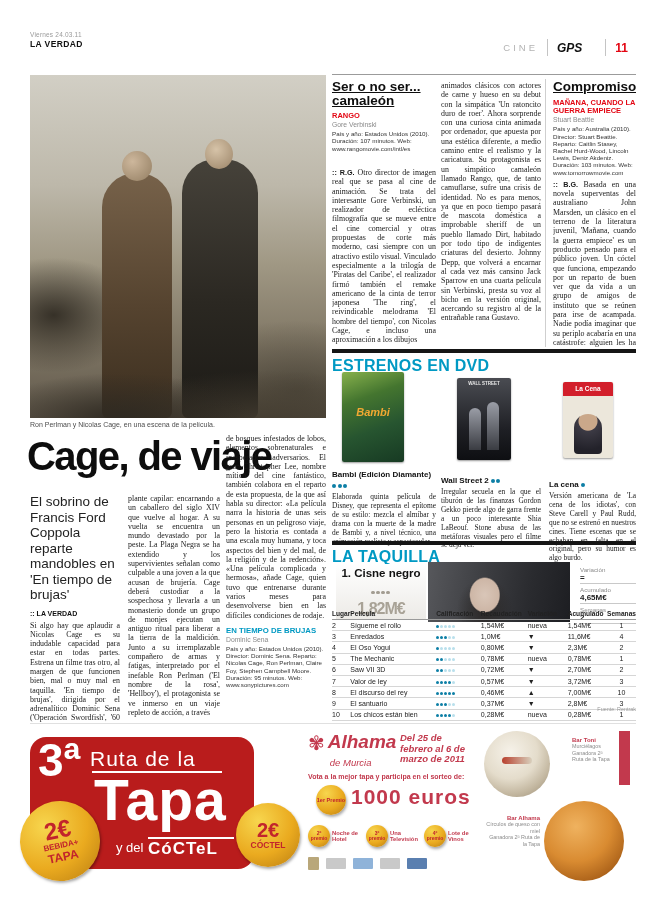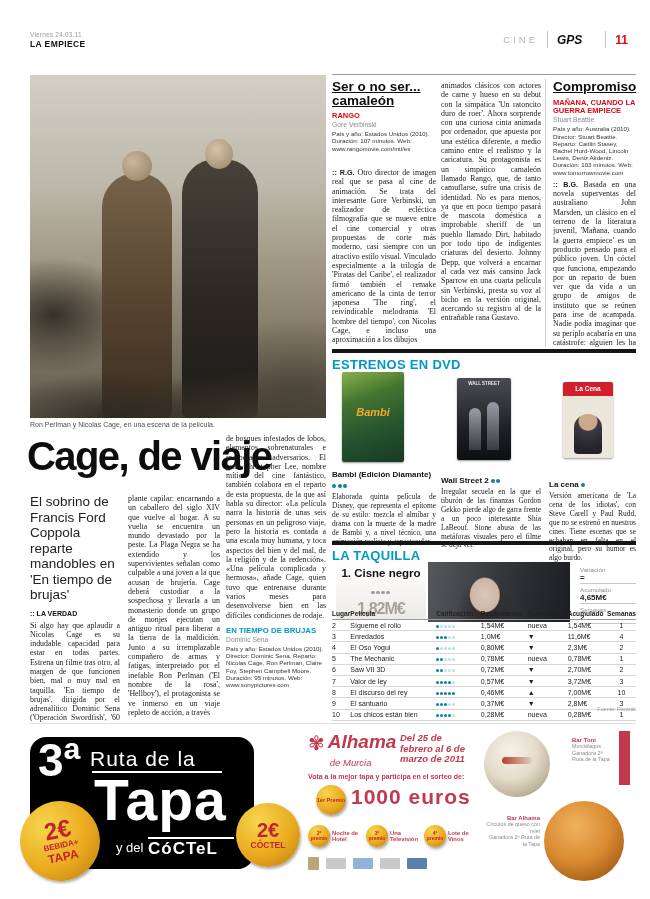--- a/index.html
+++ b/index.html
@@ -3,21 +3,21 @@
 <meta charset="utf-8">
 <style>
   html,body{margin:0;padding:0;background:#fff;}
   #page{position:relative;width:650px;height:899px;background:#fff;overflow:hidden;
         font-family:"Liberation Sans",sans-serif;color:#1a1a1a;}
   .abs{position:absolute;}
 
   
   .mh-date{left:30px;top:31px;font-size:6.5px;color:#9a9a9a;letter-spacing:.2px;}
   .mh-paper{left:30px;top:39px;font-size:8.5px;font-weight:bold;color:#111;letter-spacing:.4px;}
-  .mh-right{right:22px;top:31px;display:flex;align-items:center;height:17px;}
+  .mh-right{right:22px;top:39px;display:flex;align-items:center;height:17px;}
   .mh-section{font-size:9.5px;letter-spacing:3px;color:#b3b3b3;margin-right:9px;}
   .mh-div{width:1px;height:17px;background:#c4c4c4;margin-right:9px;}
   .mh-gps{font-size:12px;font-weight:bold;font-style:italic;color:#111;margin-right:23px;}
   .mh-page{font-size:12px;font-weight:bold;color:#e30613;}
 
   
   .photo{left:30px;top:75px;width:296px;height:343px;overflow:hidden;
     background:
       radial-gradient(120px 80px at 8% 70%, rgba(45,40,32,.9), rgba(45,40,32,0) 72%),
       radial-gradient(180px 100px at 90% 92%, rgba(70,64,52,.75), rgba(70,64,52,0) 70%),
@@ -58,21 +58,21 @@
   .rango-c2{left:441px;top:81px;width:100px;height:267px;}
   .runin{font-weight:bold;font-family:"Liberation Sans",sans-serif;font-size:7.2px;}
   .vrule{left:545px;top:79px;width:1px;height:268px;background:#cfcfcf;}
   .comp{left:553px;top:80px;width:83px;height:268px;overflow:hidden;}
   .comp .bodytx{margin-top:4px;}
   .comp-box{margin-top:5px;margin-bottom:2px;}
 
   
   .bar{left:332px;width:304px;height:4px;background:#151515;}
   .bar1{top:349px;} .bar2{top:541px;}
-  .sec-title{font-size:13px;font-weight:bold;color:#0099c3;letter-spacing:.3px;}
+  .sec-title{font-size:16px;font-weight:bold;color:#0099c3;letter-spacing:.3px;}
   .dvd-title{left:332px;top:357px;}
   .dvd-item{top:372px;overflow:hidden;}
   .dvd1{left:332px;width:104px;} .dvd2{left:441px;width:100px;} .dvd3{left:549px;width:87px;}
   .covwrap{height:94px;}
   .cover{border-radius:2px;box-shadow:0 1px 2px rgba(0,0,0,.4);position:relative;overflow:hidden;}
   .cov-bambi{width:62px;height:90px;margin-left:10px;
       background:linear-gradient(160deg,#87b14c 0%,#44752f 30%,#275530 62%,#173a23 100%);}
   .cov-bambi .cov-label{position:absolute;left:0;right:0;top:34px;text-align:center;
       font-style:italic;font-weight:bold;font-size:11px;color:#f2a832;}
   .cov-ws{width:54px;height:82px;margin-left:16px;margin-top:6px;
@@ -117,21 +117,21 @@
   table.taq .c-pos{width:14px;} table.taq .c-tit{width:96px;} table.taq .c-rat{width:46px;}
   table.taq .c-rec{width:48px;} table.taq .c-var{width:42px;} table.taq .c-acu{width:40px;}
   table.taq .c-sem{width:18px;text-align:center;}
   table.taq .dots .dot{width:3px;height:3px;margin-right:1px;}
   .var-tx{font-size:6.6px;color:#444;}
   .source{left:332px;top:706px;width:304px;text-align:right;font-size:5.4px;color:#9a9a9a;}
   .sep-ad{left:30px;top:723px;width:606px;height:1px;background:#e0e0e0;}
 
   
   .ad{left:30px;top:731px;width:600px;height:152px;}
-  .ad-red{position:absolute;left:0;top:6px;width:224px;height:132px;background:#000000;border-radius:16px;color:#fff;overflow:visible;}
+  .ad-red{position:absolute;left:0;top:6px;width:224px;height:132px;background:#b91c1c;border-radius:16px;color:#fff;overflow:visible;}
   .ad-3{position:absolute;left:8px;top:0px;font-size:46px;font-weight:bold;line-height:46px;}
   .ad-ruta{position:absolute;left:60px;top:10px;font-size:21px;letter-spacing:1px;}
   .ad-l1{position:absolute;left:62px;top:34px;width:130px;height:2px;background:#fff;}
   .ad-tapa{position:absolute;left:64px;top:30px;font-size:57px;font-weight:bold;letter-spacing:1px;}
   .ad-ydel{position:absolute;left:86px;top:103px;font-size:13px;}
   .ad-l2{position:absolute;left:118px;top:100px;width:86px;height:2px;background:#fff;}
   .ad-coctel{position:absolute;left:118px;top:102px;font-size:17px;font-weight:bold;letter-spacing:1px;}
   .stk{position:absolute;border-radius:50%;display:flex;flex-direction:column;align-items:center;justify-content:center;
       background:radial-gradient(circle at 35% 28%,#f7d64e 0%,#eaaa1f 55%,#b87c12 100%);
       color:#c2242c;box-shadow:1px 2px 3px rgba(0,0,0,.35);text-align:center;}
@@ -172,21 +172,21 @@
   .cap .bar-n{font-size:6px;font-weight:bold;color:#c2394d;display:block;}
   .cap1{left:94px;top:6px;width:40px;}
   .cap2{left:6px;top:84px;width:56px;text-align:right;}
 </style>
 </head>
 <body>
 
 <div id="page">
 
   <div class="abs mh-date">Viernes 24.03.11</div>
-  <div class="abs mh-paper">LA EMPIECE</div>
+  <div class="abs mh-paper">LA VERDAD</div>
   <div class="abs mh-right">
     <span class="mh-section">CINE</span>
     <span class="mh-div"></span>
     <span class="mh-gps">GPS</span>
     <span class="mh-div"></span>
     <span class="mh-page">11</span>
   </div>
 
   <div class="abs photo">
     <div class="fig fig1"></div>

